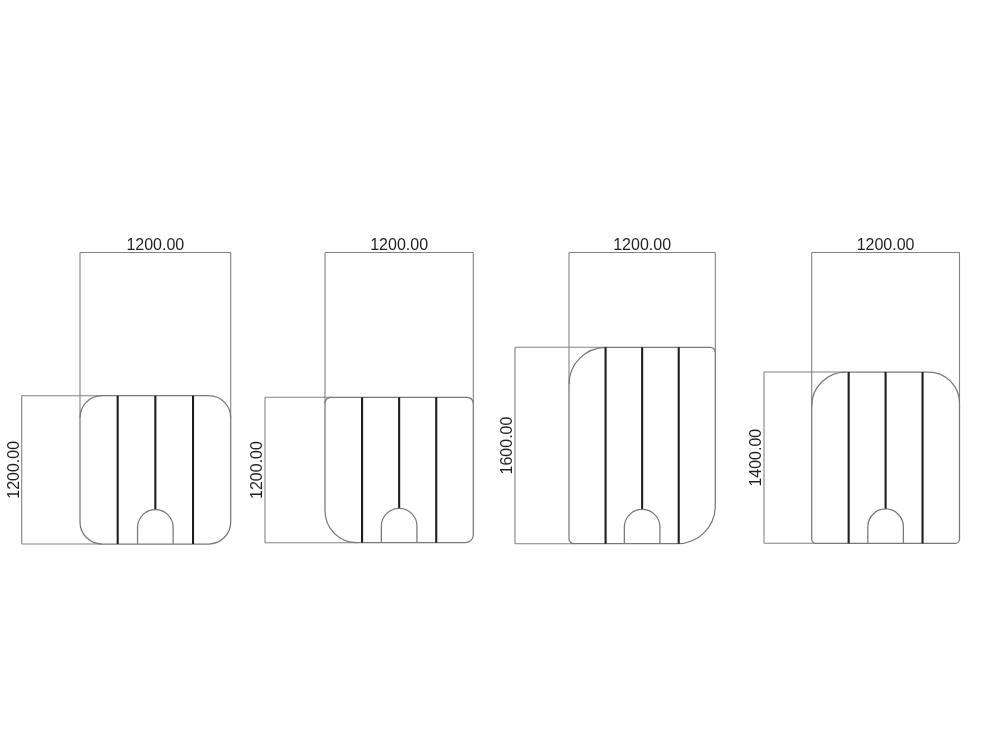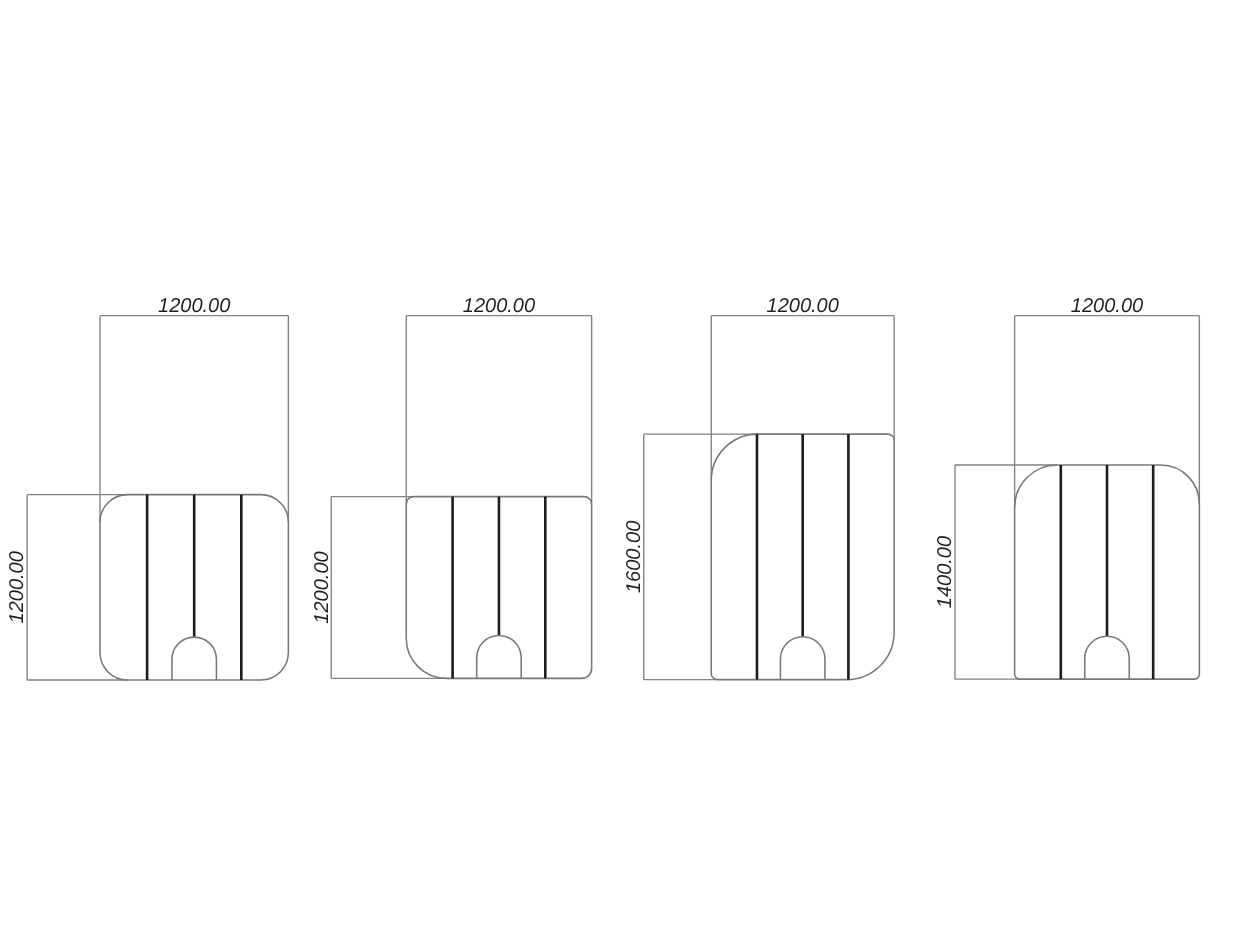--- a/index.html
+++ b/index.html
@@ -7,21 +7,20 @@
     padding: 0;
     background: #ffffff;
   }
   .canvas {
     position: relative;
     width: 1000px;
     height: 755px;
     background: #ffffff;
     overflow: hidden;
     font-family: "Liberation Sans", sans-serif;
-    font-style: italic;
   }
   svg {
     display: block;
   }
   text.dim-label {
     font-family: "Liberation Sans", sans-serif;
     font-size: 16px;
     font-weight: normal;
   }
 </style>

